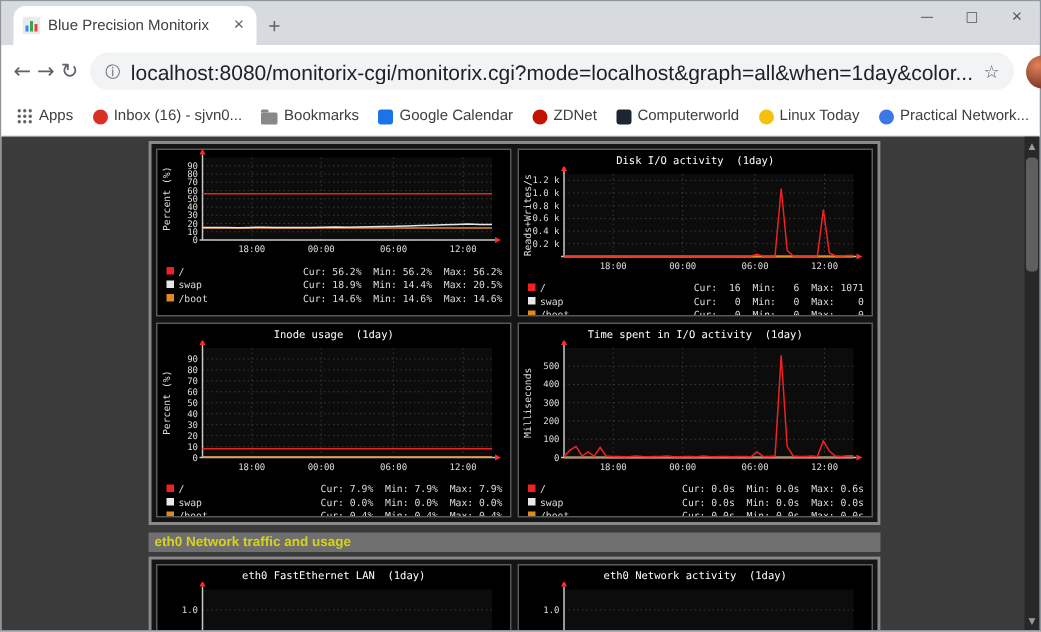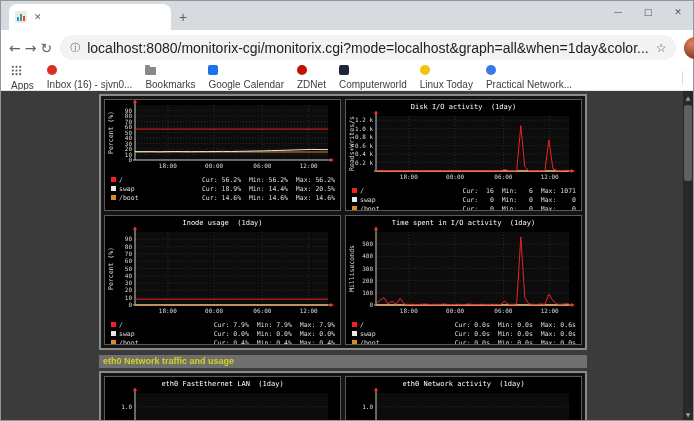--- a/index.html
+++ b/index.html
@@ -22,21 +22,21 @@
   .nav-icon{width:22px;text-align:center;font-size:14px;color:#5f6368;font-family:"DejaVu Sans",sans-serif;}
   .omnibox{flex:1;height:25px;background:#f1f3f4;border-radius:13px;display:flex;align-items:center;padding:0 10px;gap:7px;margin:0 4px;}
   .omni-info{font-size:10px;color:#5f6368;font-family:"DejaVu Sans",sans-serif;}
   .omni-url{flex:1;font-size:14px;color:#202124;white-space:nowrap;overflow:hidden;}
   .omni-star{font-size:12px;color:#5f6368;font-family:"DejaVu Sans",sans-serif;}
   .avatar{width:22px;height:22px;border-radius:50%;background:radial-gradient(circle at 35% 30%,#e0835a,#7d3526 75%);flex:none;}
   .menu-icon{font-size:13px;color:#5f6368;padding:0 5px;font-family:"DejaVu Sans",sans-serif;}
 
   
   .bookmarksbar{height:26px;background:#fff;display:flex;align-items:center;padding:0 10px;gap:13px;font-size:10px;color:#3c4043;border-bottom:1px solid #e4e6e8;flex:none;white-space:nowrap;overflow:hidden;}
-  .bm{display:flex;align-items:flex-start;gap:4px;flex-direction:column;}
+  .bm{display:flex;align-items:flex-end;gap:4px;}
   .bm-fav{width:10px;height:10px;border-radius:2px;flex:none;}
   .bm-fav.round{border-radius:50%;}
   .apps-icon{width:11px;height:11px;flex:none;}
   .folder-icon{width:11px;height:8px;background:#8a8886;border-radius:1px;position:relative;flex:none;margin-top:1px;}
   .folder-icon::before{content:"";position:absolute;top:-2px;left:0;width:5px;height:2px;background:#8a8886;border-radius:1px 1px 0 0;}
   .bm-spacer{flex:1;}
   .bm-sep{width:1px;height:14px;background:#dadce0;}
 
   
   .page{flex:1;background:#3b3b3b;position:relative;overflow:hidden;}
@@ -66,20 +66,21 @@
 <div class="window">
 
   <div class="tabstrip">
     <div class="tab">
       <svg class="favicon" viewBox="0 0 12 12">
           <rect x="0" y="0" width="12" height="12" rx="2" fill="#e8eaed"></rect>
           <rect x="2" y="6" width="2" height="4" fill="#4285f4"></rect>
           <rect x="5" y="3" width="2" height="7" fill="#34a853"></rect>
           <rect x="8" y="5" width="2" height="5" fill="#ea4335"></rect>
         </svg>
+      <span class="tab-title">Blue Precision Monitorix</span>
       <span class="tab-close">✕</span>
     </div>
     <div class="newtab">+</div>
     <div class="wincontrols">
       <span class="wc">—</span>
       <span class="wc">□</span>
       <span class="wc">✕</span>
     </div>
   </div>
 

